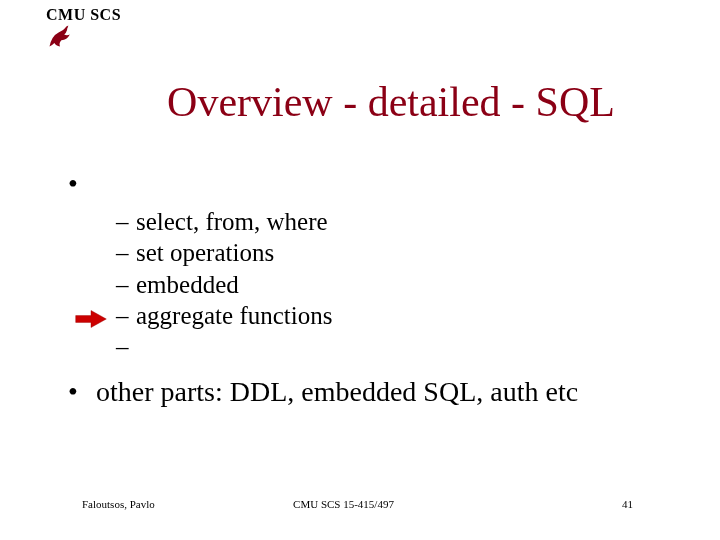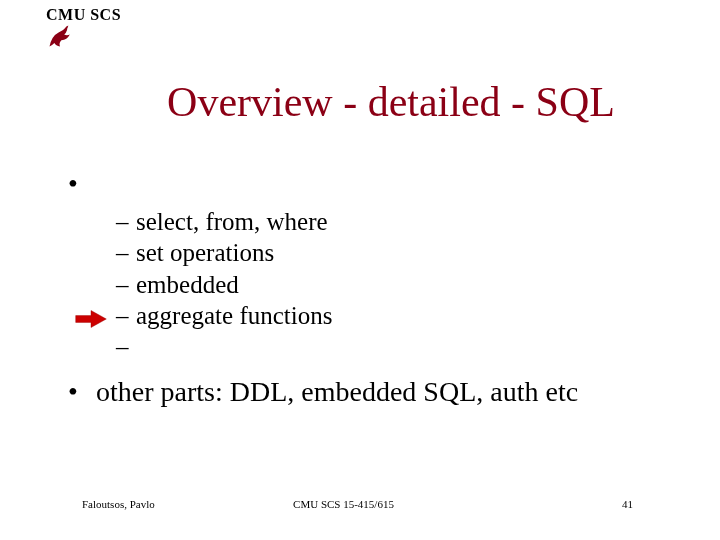--- a/index.html
+++ b/index.html
@@ -142,15 +142,15 @@
     <span>other parts: DDL, embedded SQL, auth etc</span>
   </div>
 </div>
 
 <svg class="arrow-marker" viewBox="0 0 40 24">
   <path d="M2 8 L20 8 L20 2 L38 12 L20 22 L20 16 L2 16 Z" fill="#cc0000" stroke="#990000" stroke-width="0.5"></path>
 </svg>
 
 <div class="footer">
   <span>Faloutsos, Pavlo</span>
-  <span class="footer-center">CMU SCS 15-415/615</span>
+  <span class="footer-center">CMU SCS 15-415/497</span>
   <span>41</span>
 </div>
 
 </body></html>

